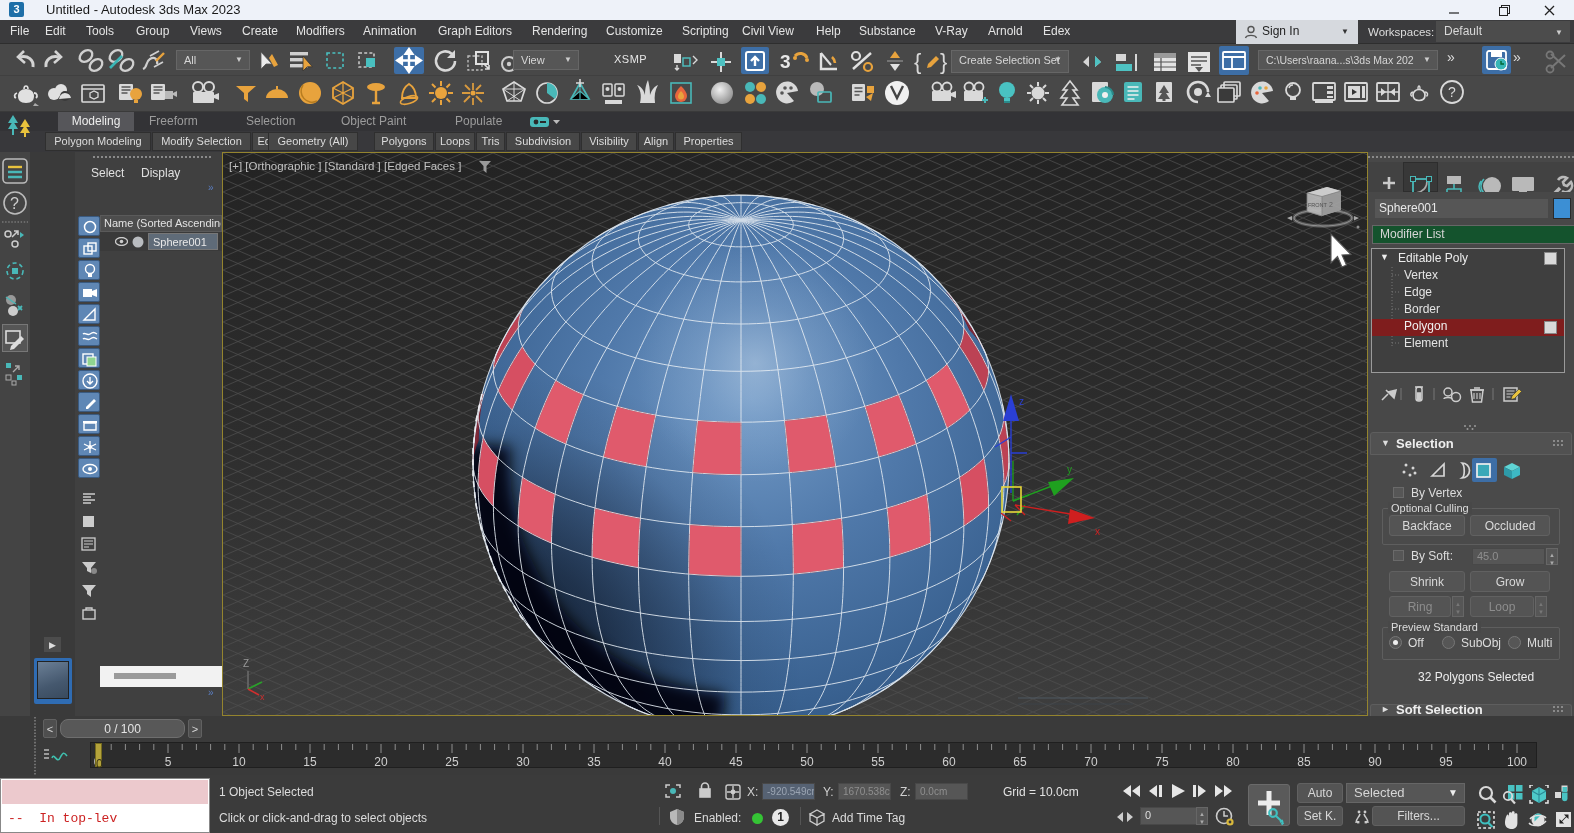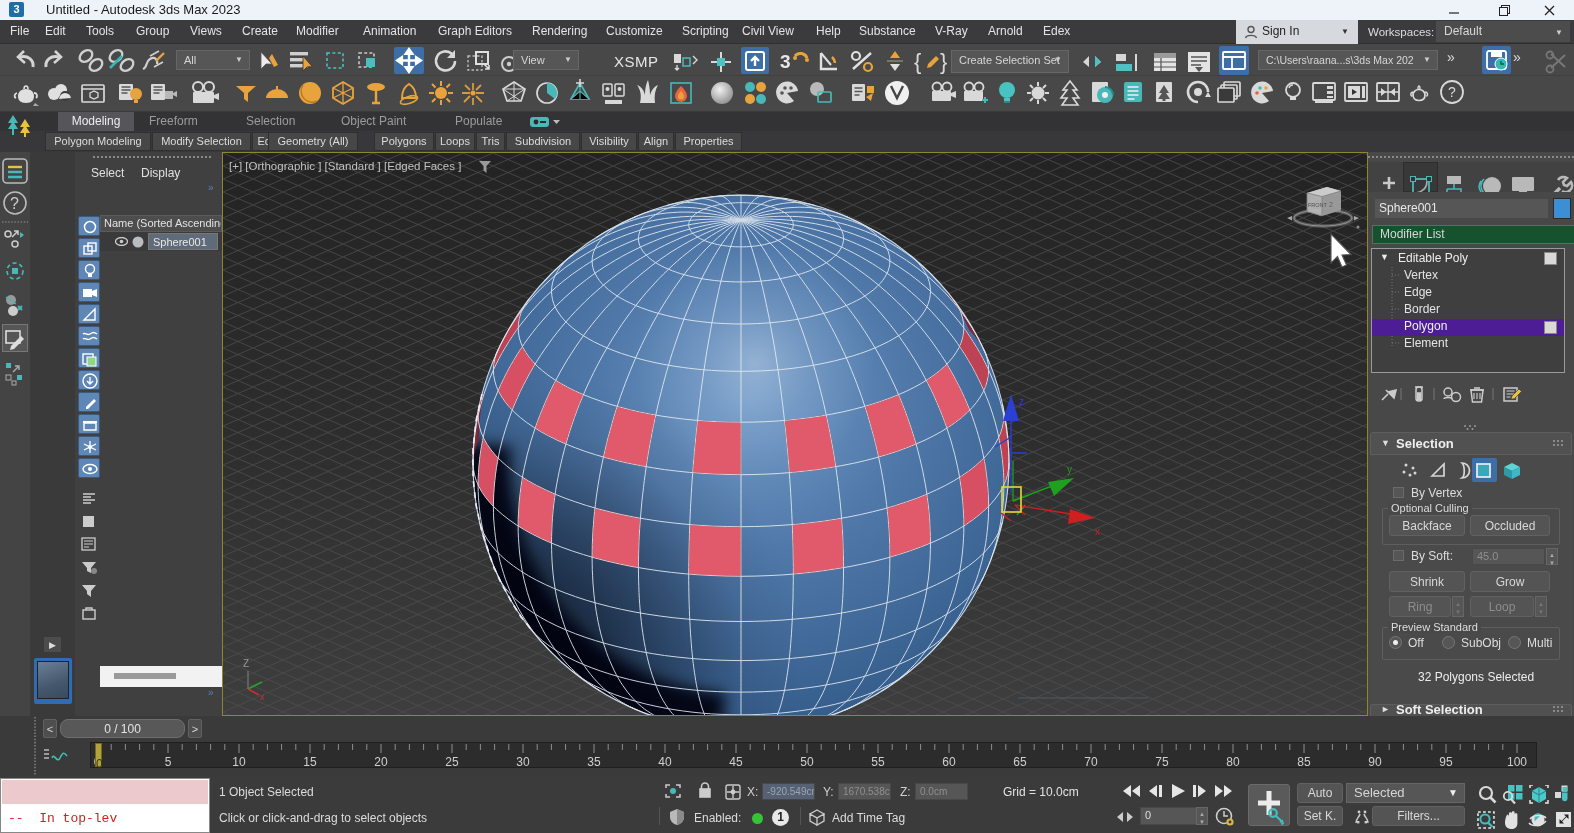--- a/index.html
+++ b/index.html
@@ -78,21 +78,21 @@
           <path d="M2 2l9 9M11 2l-9 9" stroke="#222" stroke-width="1.3"></path>
         </svg></div>
 </div>
 <div id="menubar">
  <span class="m" style="left:10px">File</span>
       <span class="m" style="left:45px">Edit</span>
       <span class="m" style="left:86px">Tools</span>
       <span class="m" style="left:136px">Group</span>
       <span class="m" style="left:190px">Views</span>
       <span class="m" style="left:242px">Create</span>
-      <span class="m" style="left:296px">Modifier</span>
+      <span class="m" style="left:296px">Modifiers</span>
       <span class="m" style="left:363px">Animation</span>
       <span class="m" style="left:438px">Graph Editors</span>
       <span class="m" style="left:532px">Rendering</span>
       <span class="m" style="left:606px">Customize</span>
       <span class="m" style="left:682px">Scripting</span>
       <span class="m" style="left:742px">Civil View</span>
       <span class="m" style="left:816px">Help</span>
       <span class="m" style="left:859px">Substance</span>
       <span class="m" style="left:935px">V-Ray</span>
       <span class="m" style="left:988px">Arnold</span>
@@ -154,21 +154,21 @@
         <rect x="4" y="8" width="14" height="14" fill="none" stroke="#bbb" stroke-width="1.4" stroke-dasharray="2.5 2"></rect>
         <rect x="12" y="4" width="12" height="12" fill="none" stroke="#e0e0e0" stroke-width="2"></rect>
         <path d="M20 16l5 5m0-4v4h-4" stroke="#e0e0e0" stroke-width="1.6" fill="none"></path>
       </svg>
  <svg class="abs" style="left:498px;top:4px" width="28" height="26">
         <circle cx="11" cy="16" r="7" fill="none" stroke="#ccc" stroke-width="2"></circle>
         <circle cx="11" cy="16" r="2.2" fill="#ccc"></circle>
         <path d="M16 10l7-6m-7 0h7v6" stroke="#4ec2c2" stroke-width="2" fill="none"></path>
       </svg>
  <div class="dd" style="left:513px;top:6px;width:66px;height:20px">View<span class="ddv" style="top:5px">▼</span></div>
- <div class="abs" style="left:614px;top:9px;color:#e6e6e6;font-size:15px;letter-spacing:0.5px">XSMP</div>
+ <div class="abs" style="left:614px;top:9px;color:#e6e6e6;font-size:11px;letter-spacing:0.5px">XSMP</div>
  <svg class="abs" style="left:668px;top:4px" width="34" height="26">
         <rect x="6" y="6" width="7" height="9" fill="#d9d9d9"></rect>
         <rect x="15" y="10" width="7" height="8" fill="none" stroke="#4ec2c2" stroke-width="1.4"></rect>
         <path d="M9 17v5m-2-2l2 2 2-2M19 6v0" stroke="#d9d9d9" stroke-width="1.4" fill="none"></path>
         <path d="M25 8l4 4-4 4" stroke="#d9d9d9" stroke-width="1.4" fill="none"></path>
       </svg>
  <svg class="abs" style="left:706px;top:4px" width="30" height="26">
         <path d="M15 4v20M5 14h20" stroke="#d9d9d9" stroke-width="2"></path>
         <rect x="11" y="10" width="8" height="8" fill="#4ec2c2"></rect>
       </svg>
@@ -868,21 +868,21 @@
         </svg>
   <div class="abs" style="left:0;top:19px;width:192px;height:17px;color:#e4e4e4;font-size:12px">
           <span style="position:absolute;left:32px">Vertex</span>
         </div>
   <div class="abs" style="left:0;top:36px;width:192px;height:17px;color:#e4e4e4;font-size:12px">
           <span style="position:absolute;left:32px">Edge</span>
         </div>
   <div class="abs" style="left:0;top:53px;width:192px;height:17px;color:#e4e4e4;font-size:12px">
           <span style="position:absolute;left:32px">Border</span>
         </div>
-  <div class="abs" style="left:0;top:70px;width:192px;height:17px;color:#f0f0f0;font-size:12px;background:#4c1d95">
+  <div class="abs" style="left:0;top:70px;width:192px;height:17px;color:#f0f0f0;font-size:12px;background:#7f1d1d">
           <span style="position:absolute;left:32px">Polygon</span>
           <span class="abs" style="left:172px;top:2px;width:13px;height:13px;background:#d9d9d9;border:1px solid #888"></span>
         </div>
   <div class="abs" style="left:0;top:87px;width:192px;height:17px;color:#e4e4e4;font-size:12px">
           <span style="position:absolute;left:32px">Element</span>
         </div>
  </div>
  <svg class="abs" style="left:0;top:228px" width="206" height="26">
   <path d="M14 20l6-6m-2-4l8 8m-6-6l8-2-2 8z" stroke="#ccc" stroke-width="1.6" fill="#ccc"></path>
   <path d="M33 8v12" stroke="#777" stroke-width="1"></path>

